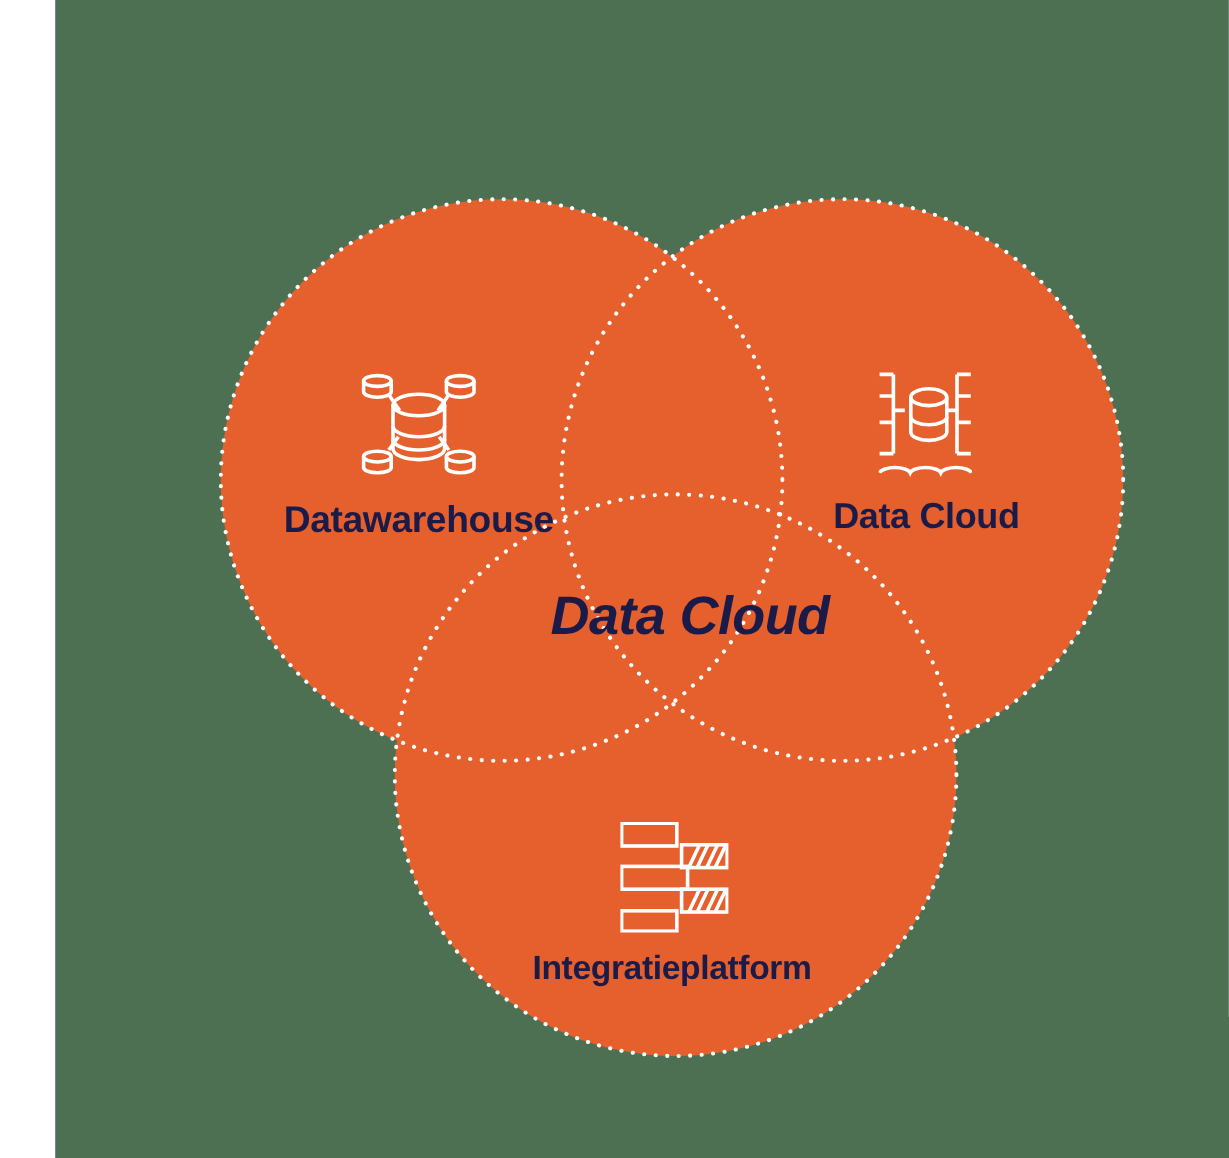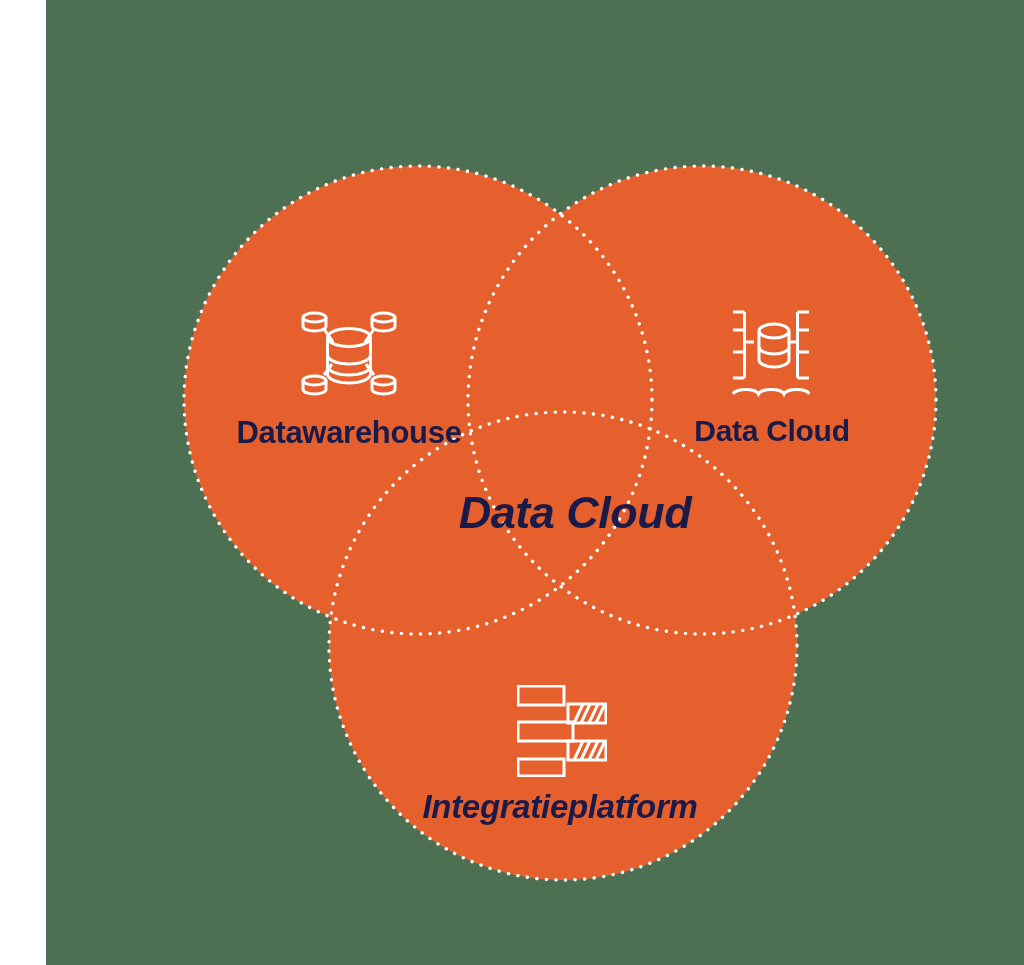--- a/index.html
+++ b/index.html
@@ -42,21 +42,21 @@
     position: absolute;
     transform: translate(-50%, -50%);
     color: var(--label-color);
     font-weight: 700;
     white-space: nowrap;
     letter-spacing: -0.3px;
   }
   .label-datawarehouse { left: 303px; top: 433px; font-size: 31px; }
   .label-data-lake     { left: 726px; top: 431px; font-size: 30px; }
   .label-center        { left: 529px; top: 513px; font-size: 45px; letter-spacing: -0.5px; font-style: italic; }
-  .label-integration   { left: 514px; top: 807px; font-size: 33px; font-style: italic; }
+  .label-integration   { left: 514px; top: 807px; font-size: 28px; }
   .icon-datawarehouse  { left: 255px; top: 306px; width: 96px; height: 92px; }
   .icon-data-lake      { left: 686px; top: 310px; width: 78px; height: 88px; }
   .icon-integration    { left: 471px; top: 685px; width: 90px; height: 92px; }
 </style>
 </head>
 <body>
 
 <div class="canvas">
 
   <svg class="venn-svg" width="1024" height="965" viewBox="0 0 1024 965">

